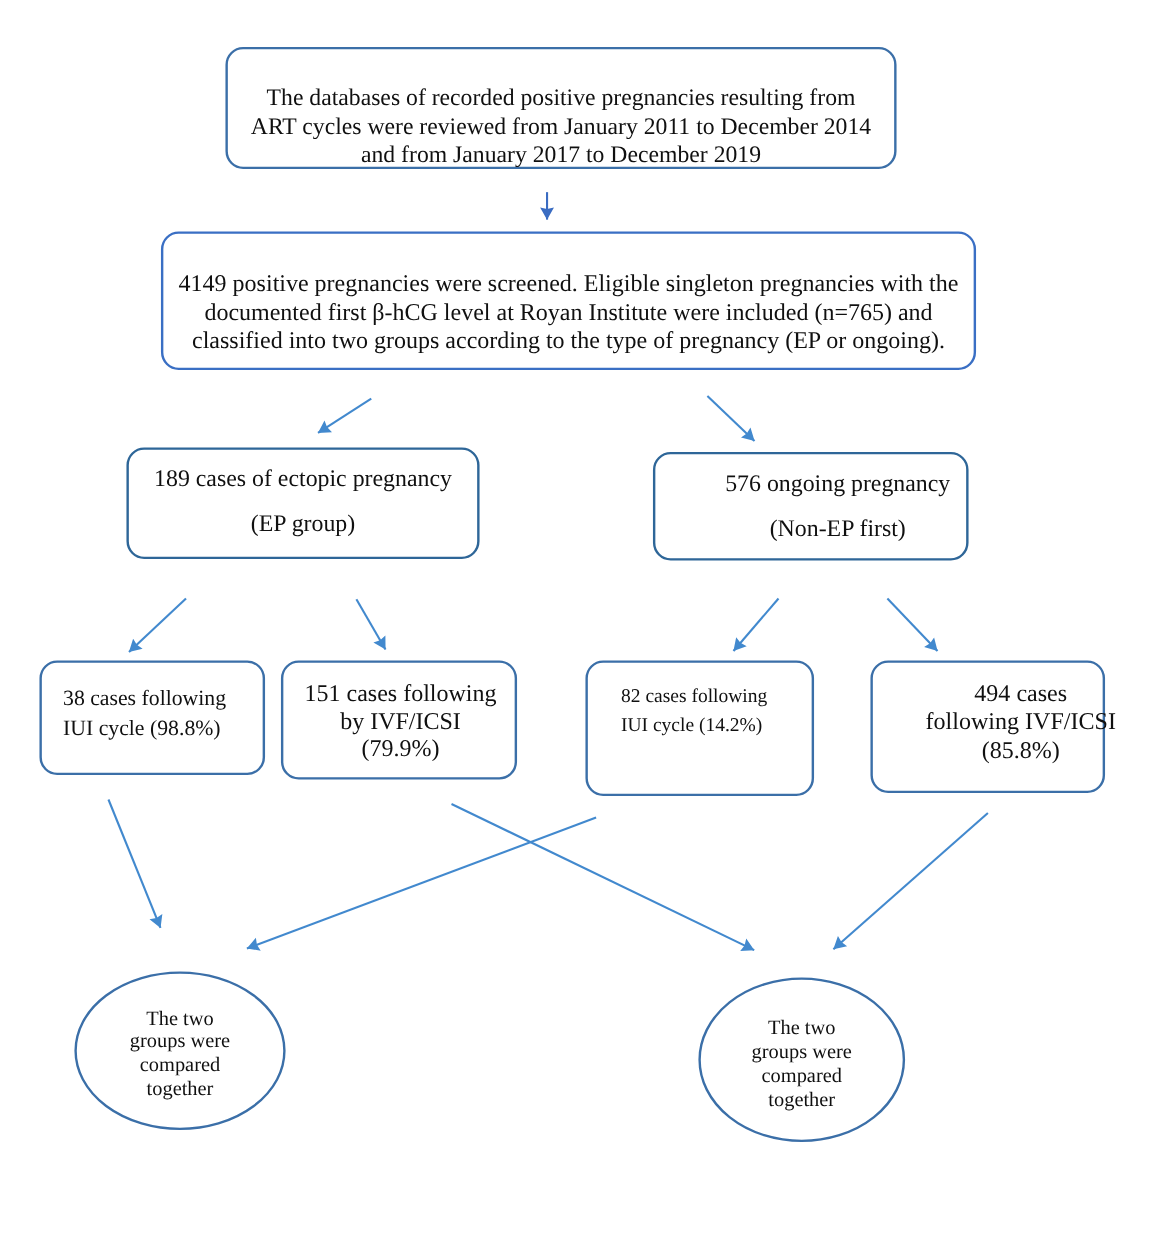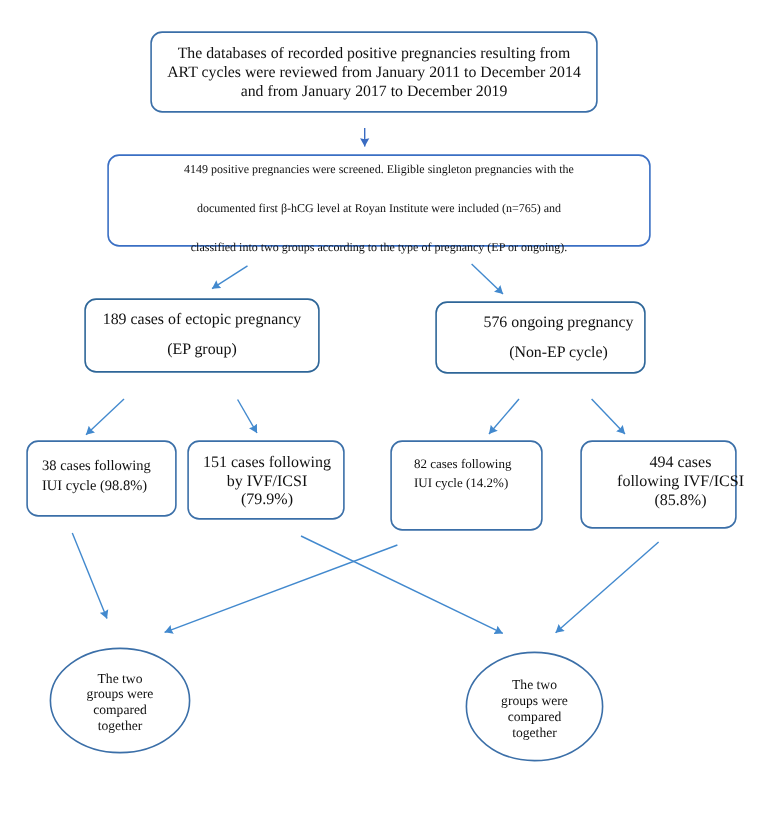--- a/index.html
+++ b/index.html
@@ -70,21 +70,21 @@
     <span class="tline">classified into two groups according to the type of pregnancy (EP or ongoing).</span>
   </div>
 
   <div class="node rbox" id="n2">
     <span class="tline">189 cases of ectopic pregnancy</span>
     <span class="tline">(EP group)</span>
   </div>
 
   <div class="node rbox" id="n3">
     <span class="tline">576 ongoing pregnancy</span>
-    <span class="tline">(Non-EP cycle)</span>
+    <span class="tline">(Non-EP first)</span>
   </div>
 
   <div class="node rbox" id="n4">
     <span class="tline">38 cases following</span>
     <span class="tline">IUI cycle (98.8%)</span>
   </div>
 
   <div class="node rbox" id="n5">
     <span class="tline">151 cases following</span>
     <span class="tline">by IVF/ICSI</span>
@@ -112,22 +112,22 @@
   <div class="node ell" id="n9">
     <span class="tline">The two</span>
     <span class="tline">groups were</span>
     <span class="tline">compared</span>
     <span class="tline">together</span>
   </div>
 
 </div>
 
 <style>
-  #n0{left:151px;top:32px;width:446px;height:80px;border-radius:11px;font-size:15.8px;line-height:19.2px;--dy:0.8px;}
-  #n1{left:108px;top:155px;width:542px;height:116px;border-radius:11px;font-size:12px;line-height:19.2px;gap:20px;--dy:-4.3px;}
+  #n0{left:151px;top:44px;width:446px;height:80px;border-radius:11px;font-size:15.8px;line-height:19.2px;--dy:0.8px;}
+  #n1{left:108px;top:155px;width:542px;height:116px;border-radius:11px;font-size:16px;line-height:19.2px;--dy:-4.3px;}
   #n2{left:85px;top:299px;width:234px;height:73px;border-radius:11px;font-size:15.9px;line-height:30px;--dy:-1px;}
   #n3{left:436px;top:302px;width:209px;height:71px;border-radius:11px;font-size:15.9px;line-height:30px;padding-left:36px;--dy:0px;}
   #n4{left:27px;top:441px;width:149px;height:75px;align-items:flex-start;padding-left:15px;border-radius:11px;font-size:14.5px;line-height:20.1px;--dy:-2.3px;}
   #n5{left:188px;top:441px;width:158px;height:78px;border-radius:11px;font-size:16px;line-height:18.6px;--dy:1.8px;}
   #n6{left:391px;top:441px;width:151px;height:89px;align-items:flex-start;padding-left:23px;border-radius:11px;font-size:13px;line-height:19.4px;--dy:-12.6px;}
   #n7{left:581px;top:441px;width:155px;height:87px;border-radius:11px;font-size:16.05px;line-height:18.8px;padding-left:44px;--dy:-2.2px;}
   #n8{left:50px;top:648px;width:140px;height:105px;font-size:13.6px;line-height:15.67px;--dy:1.5px;}
   #n9{left:466px;top:652px;width:137px;height:109px;font-size:13.6px;line-height:16px;--dy:2.6px;}
 </style>
 

